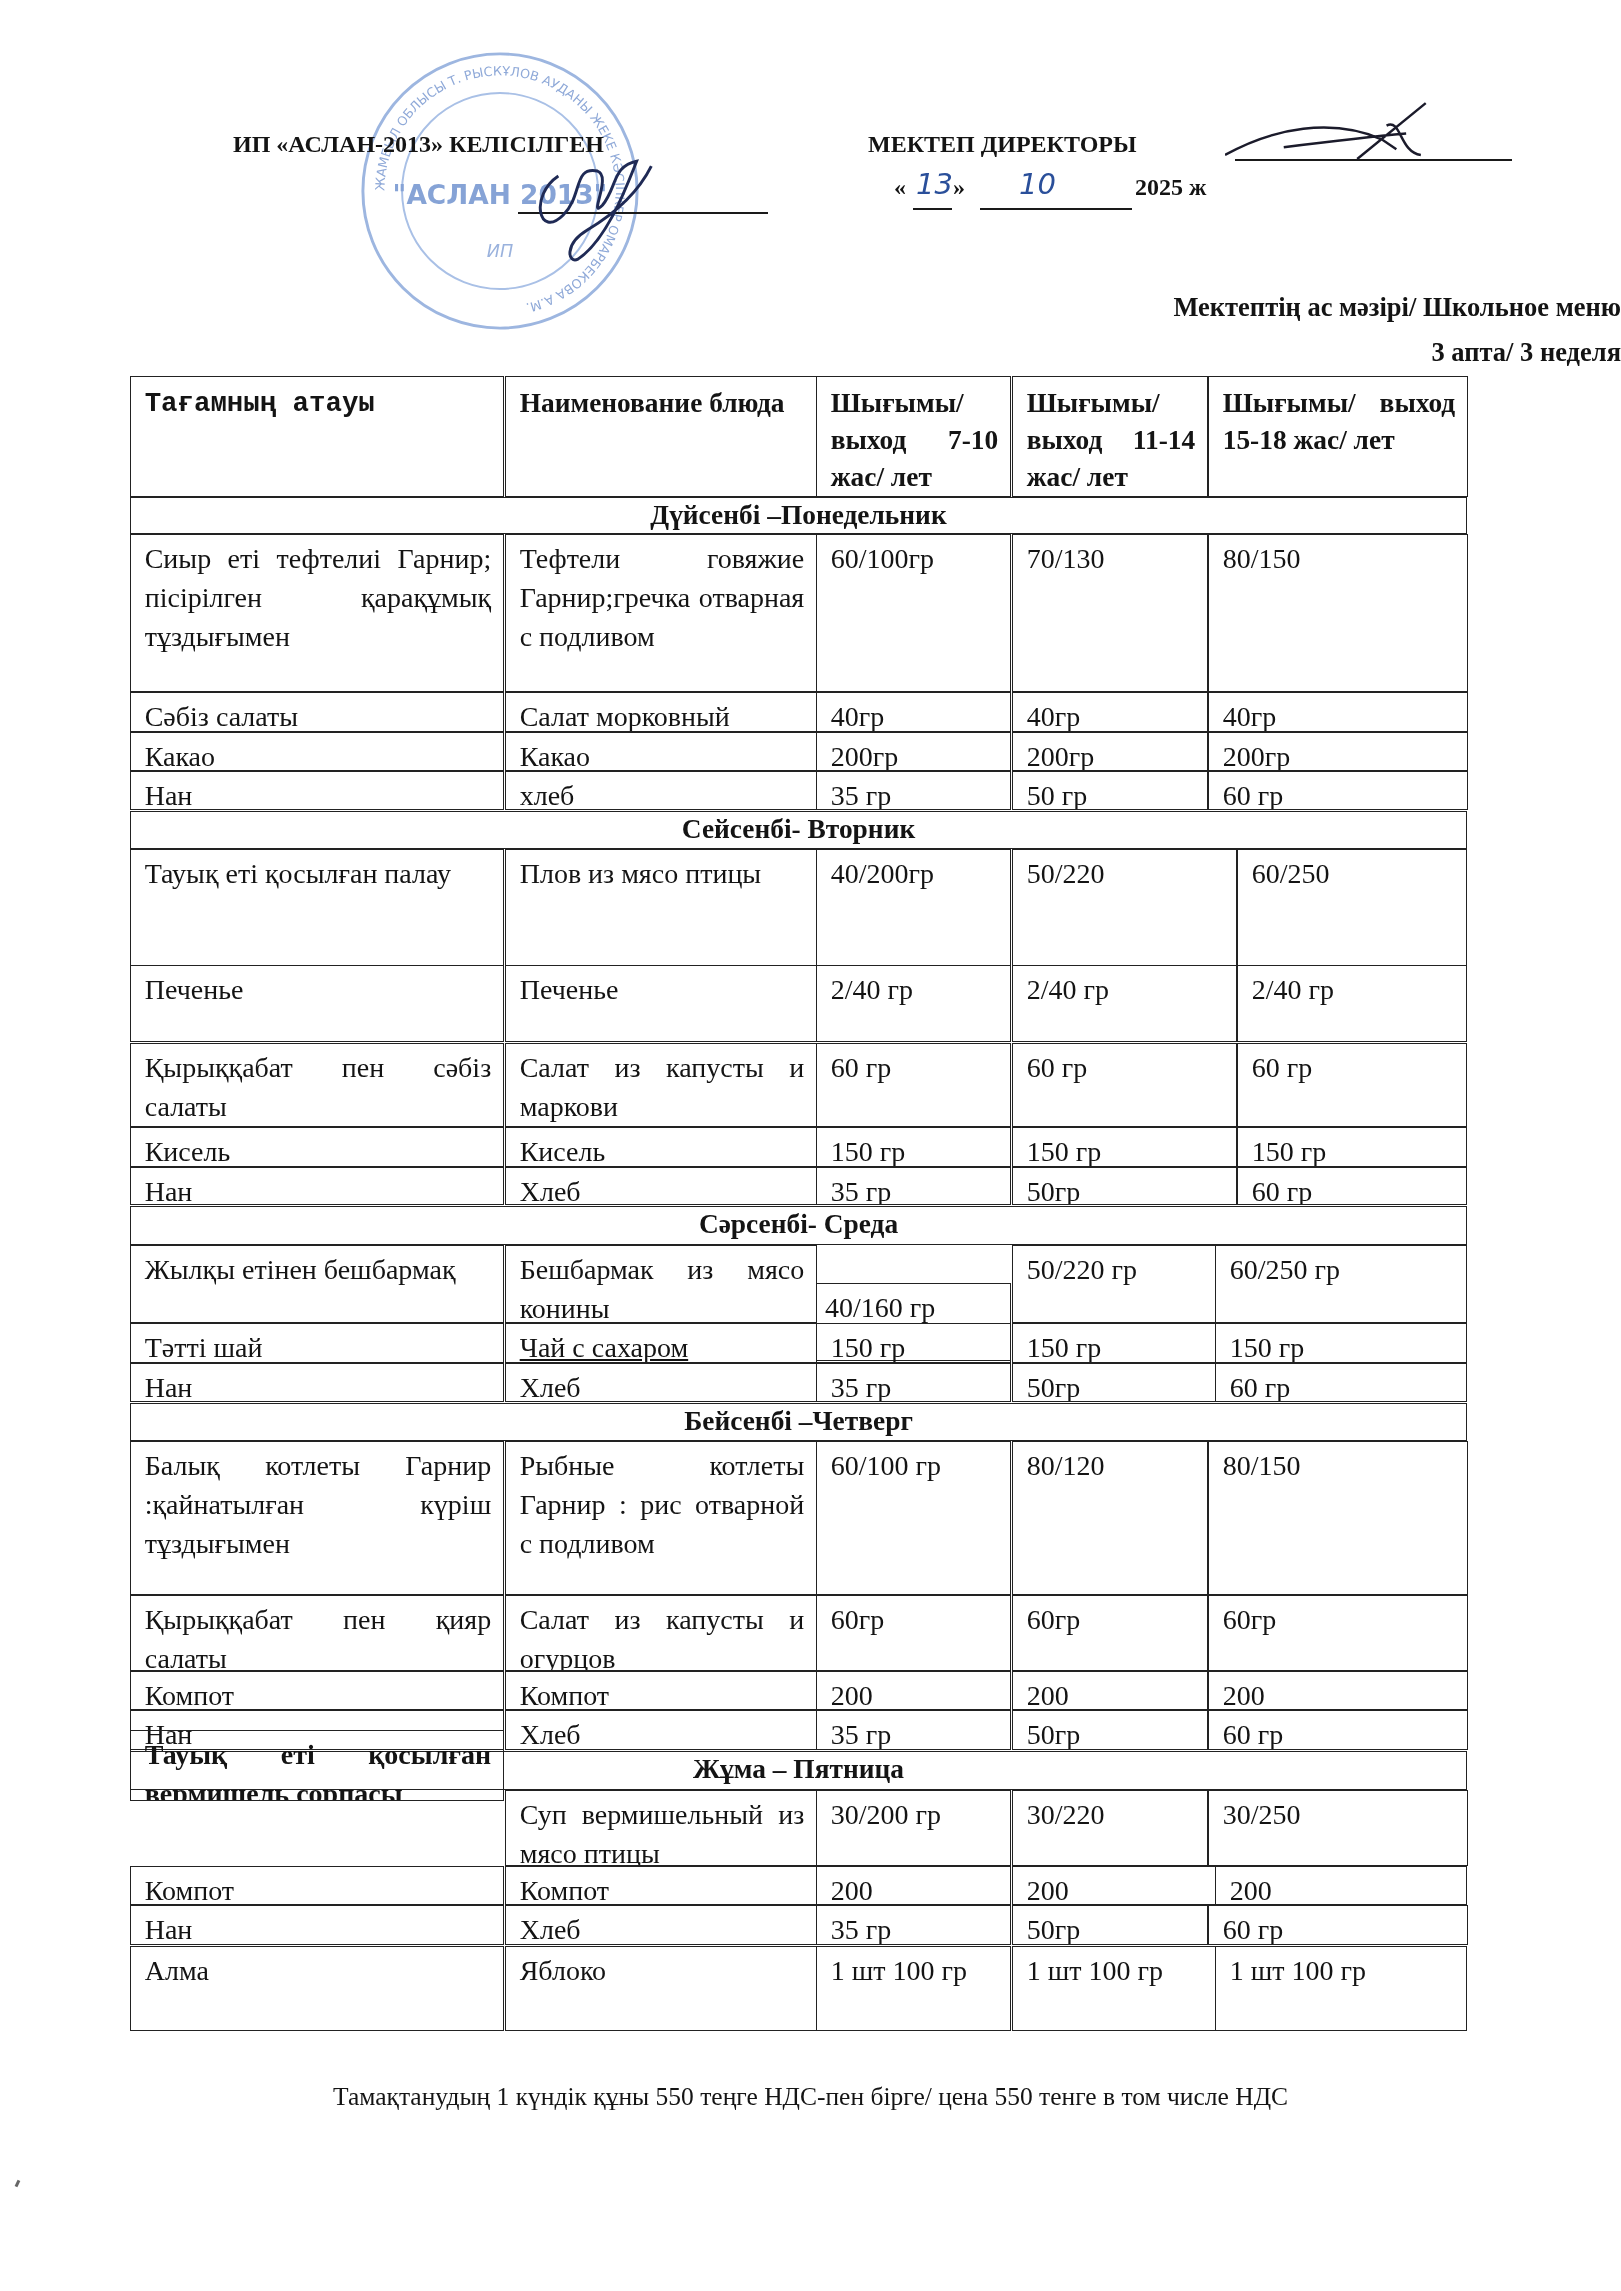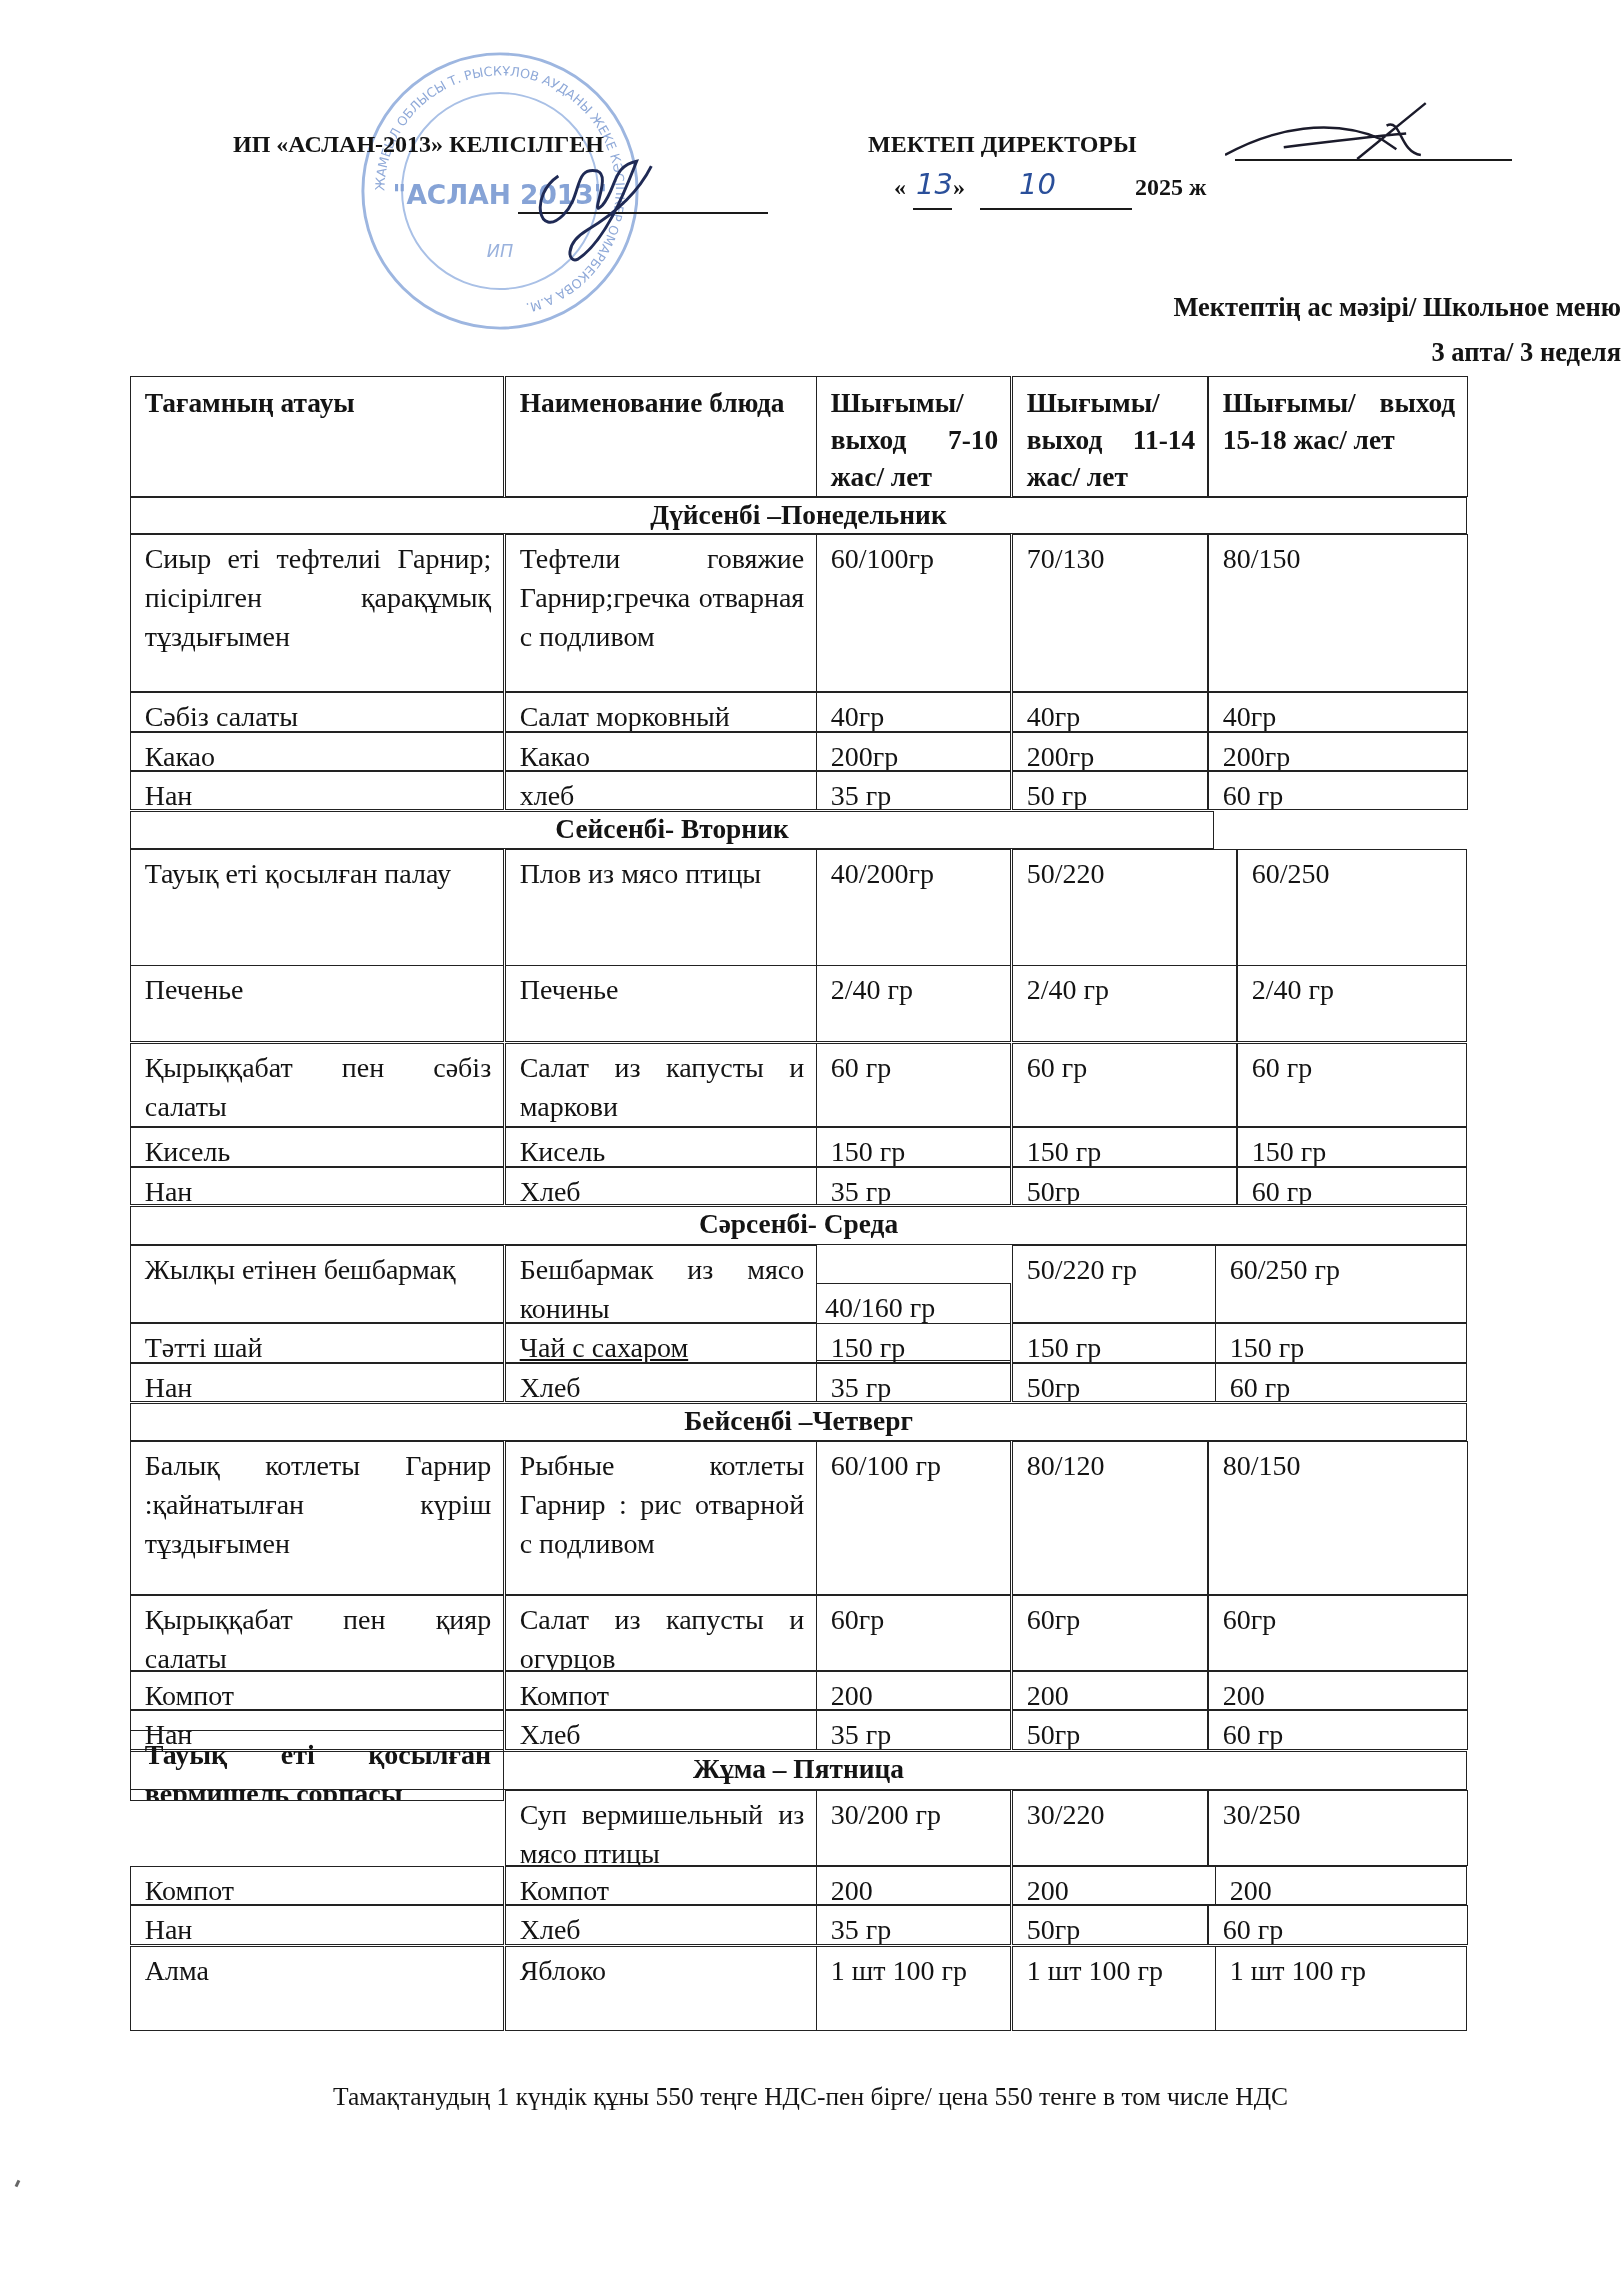--- a/index.html
+++ b/index.html
@@ -56,21 +56,21 @@
 <div class="uline" style="left:913px; top:208px; width:39px;"></div>
 <div class="abs hdr" style="left:953px; top:174px;">»</div>
 <div class="abs hand" style="left:1019px; top:167px;">10</div>
 <div class="uline" style="left:980px; top:208px; width:152px;"></div>
 <div class="abs hdr" style="left:1135px; top:174px;">2025 ж</div>
 
 <div class="title" style="top:292px;">Мектептің ас мәзірі/ Школьное меню</div>
 <div class="title" style="top:337px;">3 апта/ 3 неделя</div>
 
 <div id="menu-table">
-    <div class="cell th" style="left: 130px; top: 376px; width: 374px; height: 121px;">Тағамның атауы</div>
+    <div class="cell th" style="left: 130px; top: 376px; width: 374px; height: 121px; font-family: Liberation Mono, monospace;">Тағамның атауы</div>
     <div class="cell th" style="left: 505px; top: 376px; width: 312px; height: 121px;">Наименование блюда</div>
     <div class="cell th just" style="left: 816px; top: 376px; width: 195px; height: 121px;">Шығымы/ выход 7-10 жас/ лет</div>
     <div class="cell th just" style="left: 1012px; top: 376px; width: 196px; height: 121px;">Шығымы/ выход 11-14 жас/ лет</div>
     <div class="cell th just" style="left: 1208px; top: 376px; width: 260px; height: 121px;">Шығымы/ выход 15-18 жас/ лет</div>
     <div class="band" style="left: 130px; top: 497px; width: 1337px; height: 37px;">Дүйсенбі –Понедельник</div>
     <div>
       <div class="cell just" style="left: 130px; top: 534px; width: 374px; height: 158px;">Сиыр еті тефтелиі Гарнир; пісірілген қарақұмық тұздығымен</div>
       <div class="cell just" style="left: 505px; top: 534px; width: 312px; height: 158px;">Тефтели говяжие Гарнир;гречка отварная с подливом</div>
       <div class="cell" style="left: 816px; top: 534px; width: 195px; height: 158px;">60/100гр</div>
       <div class="cell" style="left: 1012px; top: 534px; width: 196px; height: 158px;">70/130</div>
@@ -90,21 +90,21 @@
       <div class="cell" style="left: 1012px; top: 732px; width: 196px; height: 39px;">200гр</div>
       <div class="cell" style="left: 1208px; top: 732px; width: 260px; height: 39px;">200гр</div>
     </div>
     <div>
       <div class="cell just" style="left: 130px; top: 771px; width: 374px; height: 39px;">Нан</div>
       <div class="cell just" style="left: 505px; top: 771px; width: 312px; height: 39px;">хлеб</div>
       <div class="cell" style="left: 816px; top: 771px; width: 195px; height: 39px;">35 гр</div>
       <div class="cell" style="left: 1012px; top: 771px; width: 196px; height: 39px;">50 гр</div>
       <div class="cell" style="left: 1208px; top: 771px; width: 260px; height: 39px;">60 гр</div>
     </div>
-    <div class="band" style="left: 130px; top: 811px; width: 1084px; height: 38px;">Сейсенбі- Вторник</div>
+    <div class="band" style="left: 130px; top: 811px; width: 1337px; height: 38px;">Сейсенбі- Вторник</div>
     <div>
       <div class="cell just" style="left: 130px; top: 849px; width: 374px; height: 117px;">Тауық еті қосылған палау</div>
       <div class="cell just" style="left: 505px; top: 849px; width: 312px; height: 117px;">Плов из мясо птицы</div>
       <div class="cell" style="left: 816px; top: 849px; width: 195px; height: 117px;">40/200гр</div>
       <div class="cell" style="left: 1012px; top: 849px; width: 225px; height: 117px;">50/220</div>
       <div class="cell" style="left: 1237px; top: 849px; width: 230px; height: 117px;">60/250</div>
     </div>
     <div>
       <div class="cell just" style="left: 130px; top: 965px; width: 374px; height: 77px;">Печенье</div>
       <div class="cell just" style="left: 505px; top: 965px; width: 312px; height: 77px;">Печенье</div>

